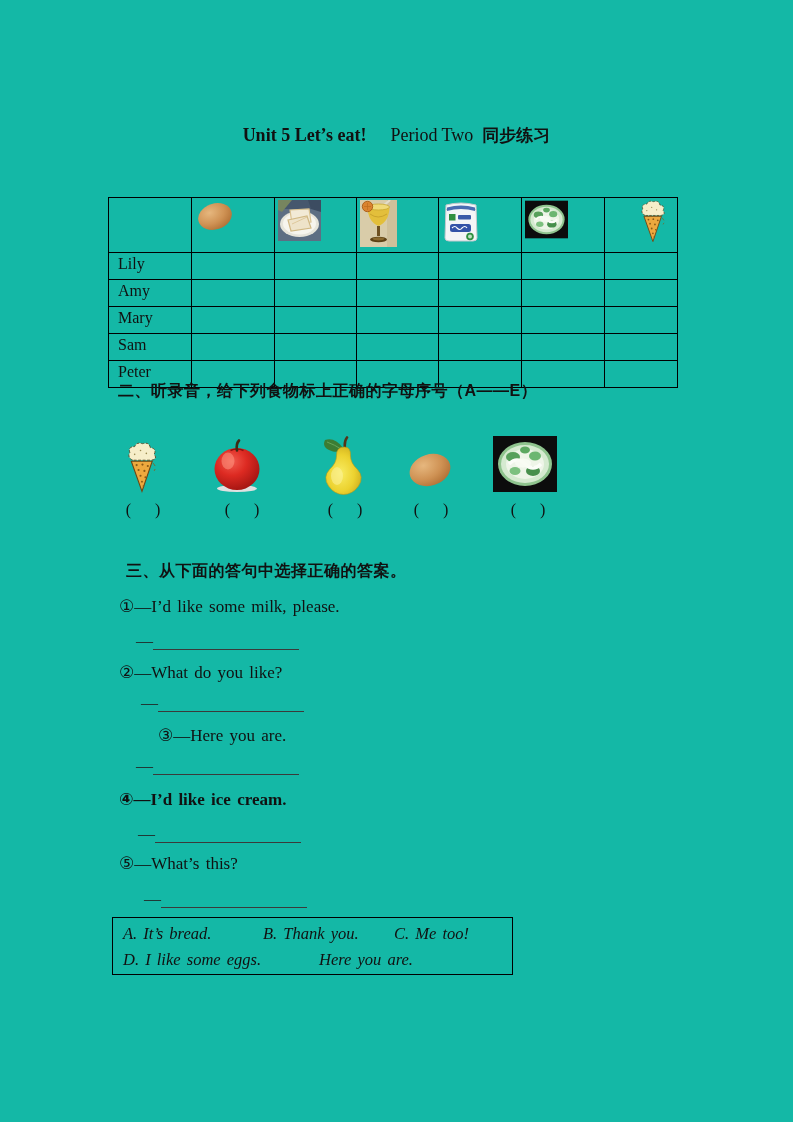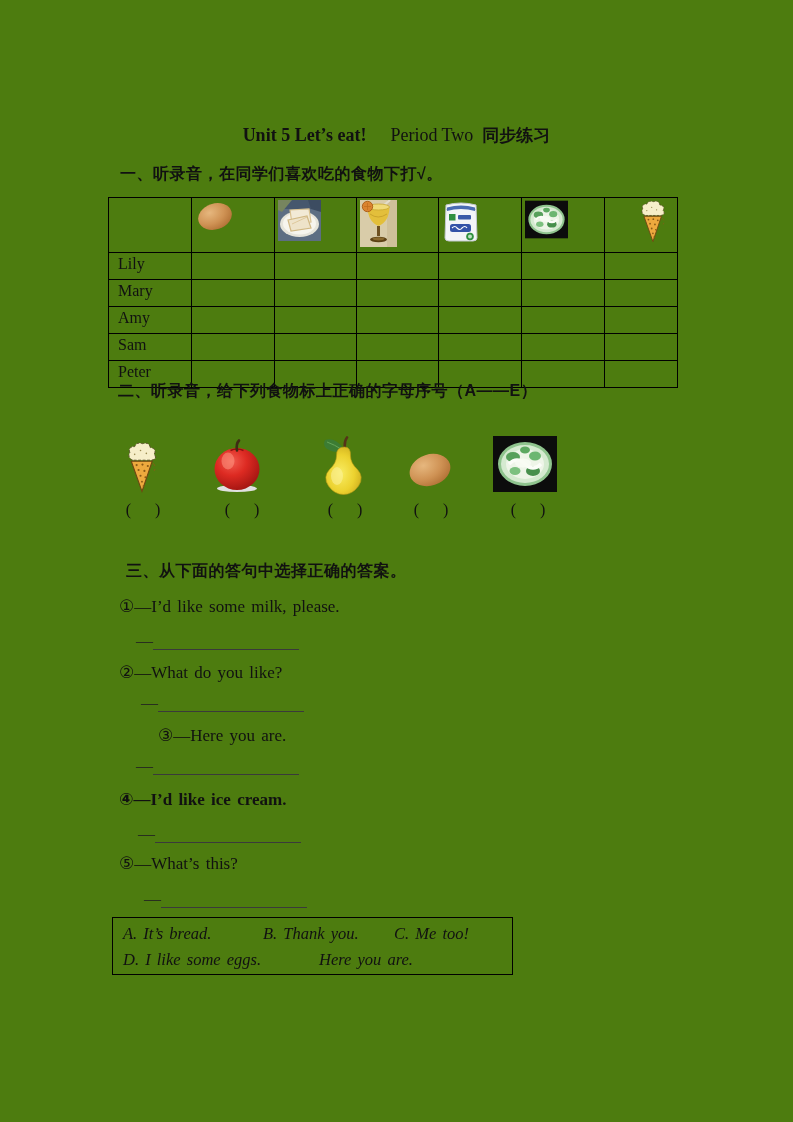--- a/index.html
+++ b/index.html
@@ -1,16 +1,16 @@
 <!DOCTYPE html>
 <html><head>
 <meta charset="utf-8">
 <style>
   html,body{margin:0;padding:0;background:#ffffff;}
-  .page{position:relative;width:793px;height:1122px;background:#4d7c0f;margin:0 auto;overflow:hidden;
+  .page{position:relative;width:793px;height:1122px;background:#14b8a6;margin:0 auto;overflow:hidden;
         font-family:"Liberation Serif","DejaVu Serif",serif;color:#111;}
   .abs{position:absolute;}
   
   .title{top:124px;left:0;width:100%;text-align:center;font-size:18px;line-height:22px;white-space:nowrap;}
   .title .bold{font-weight:700;}
   .title .en2{margin-left:24px;font-weight:400;}
   .title .cjk{margin-left:9px;font-weight:700;font-family:"Liberation Sans","DejaVu Sans",sans-serif;font-size:17px;}
   
   .h1{font-family:"Liberation Sans","DejaVu Sans",sans-serif;font-weight:700;font-size:16px;letter-spacing:0.5px;white-space:nowrap;}
   
@@ -152,21 +152,20 @@
         <path d="M27.5 11 Q34 11 33.5 20 Q33.5 27 40.5 33.5 Q47.5 41 41.5 50 Q35.5 58.5 26.5 58.5 Q17.5 58.5 11.5 50 Q5.5 41 12.5 33.5 Q19.5 27 19.5 20 Q19 11 27.5 11 Z" fill="url(#gPear)" stroke="#b99a14" stroke-width="0.6"></path>
         <ellipse cx="20" cy="40" rx="6" ry="9" fill="#fbf3a0" opacity="0.55"></ellipse>
       </symbol>
     </defs>
   </svg>
 
   <div class="abs title">
     <span class="bold">Unit 5 Let’s eat!</span><span class="en2">Period Two</span><span class="cjk">同步练习</span>
   </div>
 
-  <div class="abs h1" style="top:164px;left:120px;">一、听录音，在同学们喜欢吃的食物下打√。</div>
 
   <table class="s1 abs" style="top:197px;left:108px;">
     <colgroup>
       <col style="width:83px">
         <col style="width:83px">
         <col style="width:82px">
         <col style="width:82px">
       <col style="width:83px">
         <col style="width:83px">
         <col style="width:73px">
@@ -208,30 +207,30 @@
       <tr class="datarow">
         <td class="namecell">Lily</td>
         <td></td>
           <td></td>
           <td></td>
           <td></td>
           <td></td>
           <td></td>
       </tr>
       <tr class="datarow">
+        <td class="namecell">Amy</td>
+        <td></td>
+          <td></td>
+          <td></td>
+          <td></td>
+          <td></td>
+          <td></td>
+      </tr>
+      <tr class="datarow">
         <td class="namecell">Mary</td>
-        <td></td>
-          <td></td>
-          <td></td>
-          <td></td>
-          <td></td>
-          <td></td>
-      </tr>
-      <tr class="datarow">
-        <td class="namecell">Amy</td>
         <td></td>
           <td></td>
           <td></td>
           <td></td>
           <td></td>
           <td></td>
       </tr>
       <tr class="datarow">
         <td class="namecell">Sam</td>
         <td></td>

